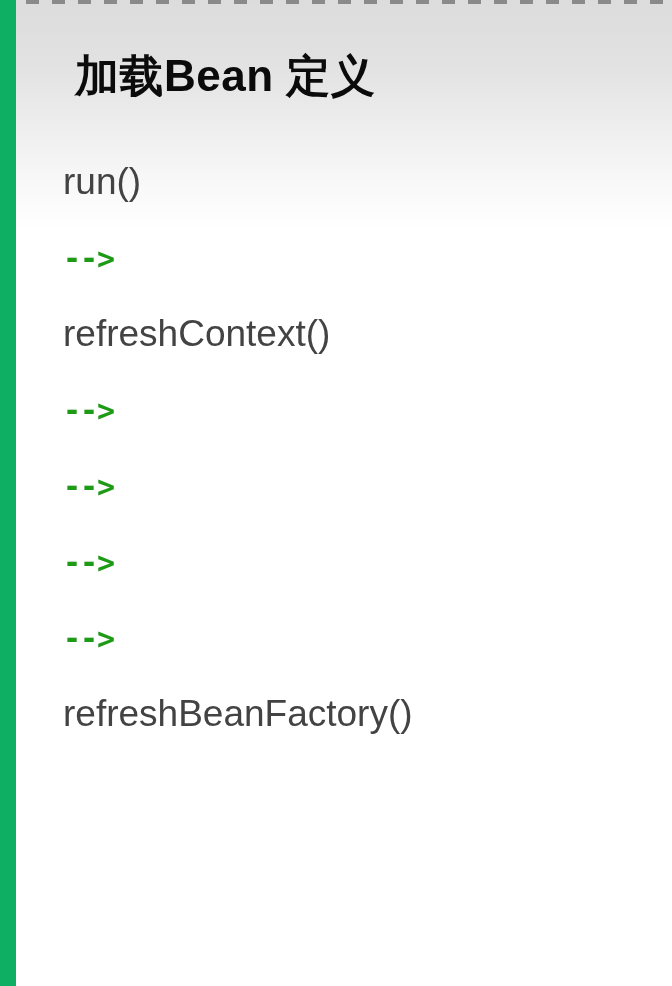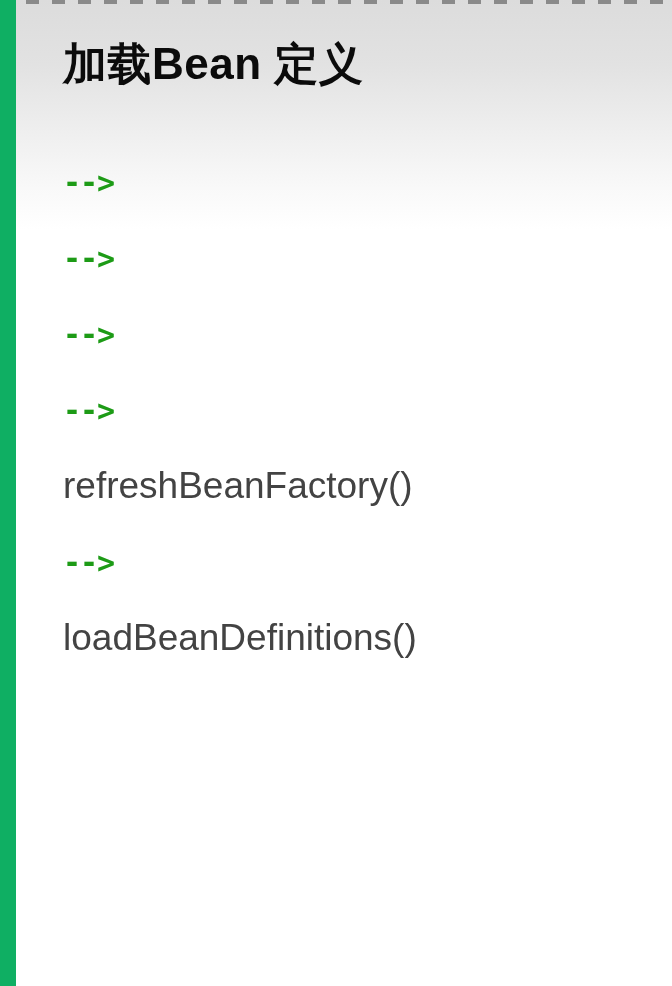--- a/index.html
+++ b/index.html
@@ -56,21 +56,21 @@
     position: absolute;
     left: 16px;
     top: 0;
     width: 656px;
     height: 986px;
     box-sizing: border-box;
     padding: 0 0 0 47px;
   }
 
   .card-title {
-    margin: 0;
+    margin: 12px;
     padding: 0;
     position: absolute;
     top: 42px;
     left: 47px;
     font-size: 44px;
     font-weight: bold;
     color: #0b0b0b;
     letter-spacing: 0.5px;
     line-height: 1;
     white-space: nowrap;
@@ -115,33 +115,34 @@
   <div class="top-dashed-rule"></div>
 
   <div class="accent-bar"></div>
 
   <div class="content">
 
     <h1 class="card-title">加载Bean 定义</h1>
 
     <div class="flow">
 
+      <div class="flow-line method">run()</div>
+
+      <div class="flow-line arrow">--&gt;</div>
+
+      <div class="flow-line method">refreshContext()</div>
 
       <div class="flow-line arrow">--&gt;</div>
 
 
       <div class="flow-line arrow">--&gt;</div>
 
 
       <div class="flow-line arrow">--&gt;</div>
 
 
       <div class="flow-line arrow">--&gt;</div>
 
       <div class="flow-line method">refreshBeanFactory()</div>
 
-      <div class="flow-line arrow">--&gt;</div>
-
-      <div class="flow-line method">loadBeanDefinitions()</div>
-
     </div>
   </div>
 </div>
 
 </body></html>

